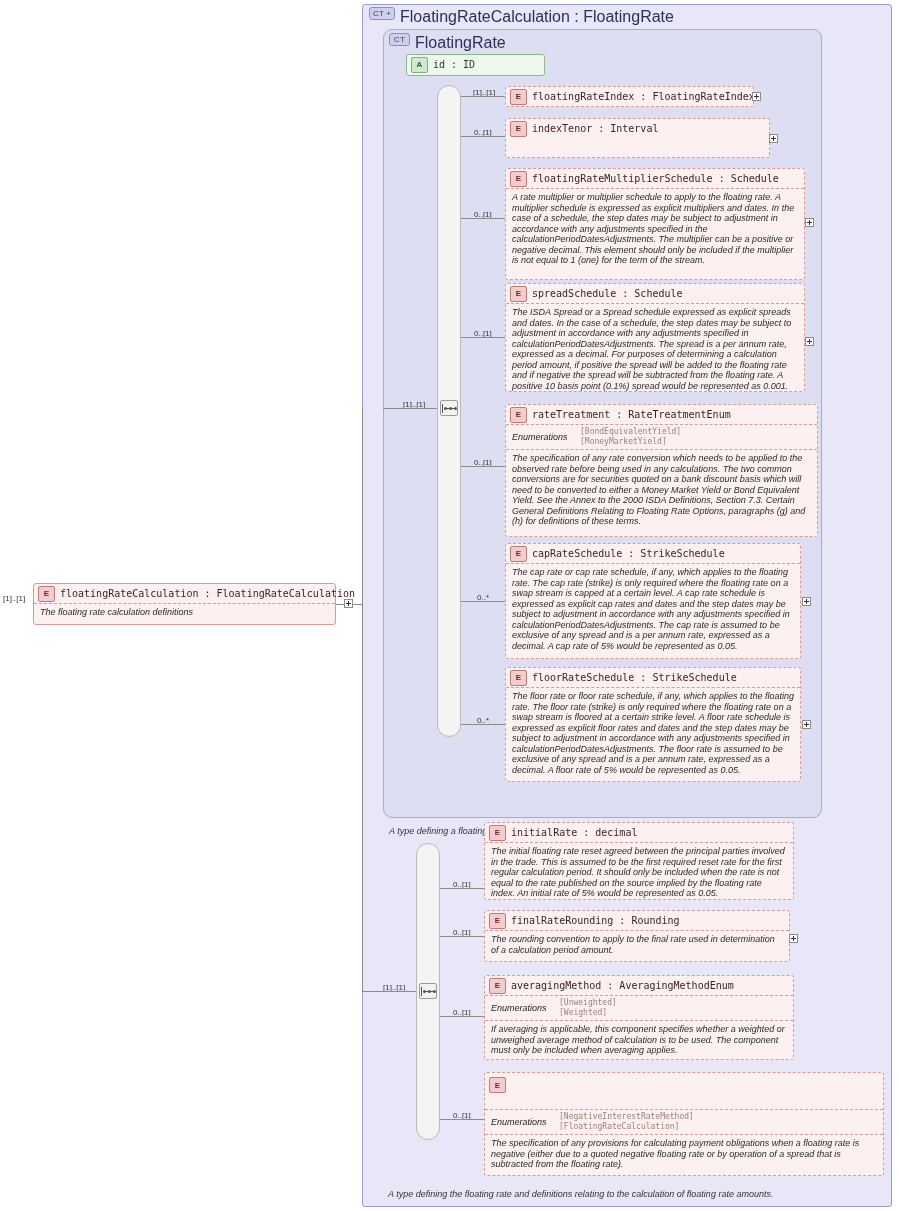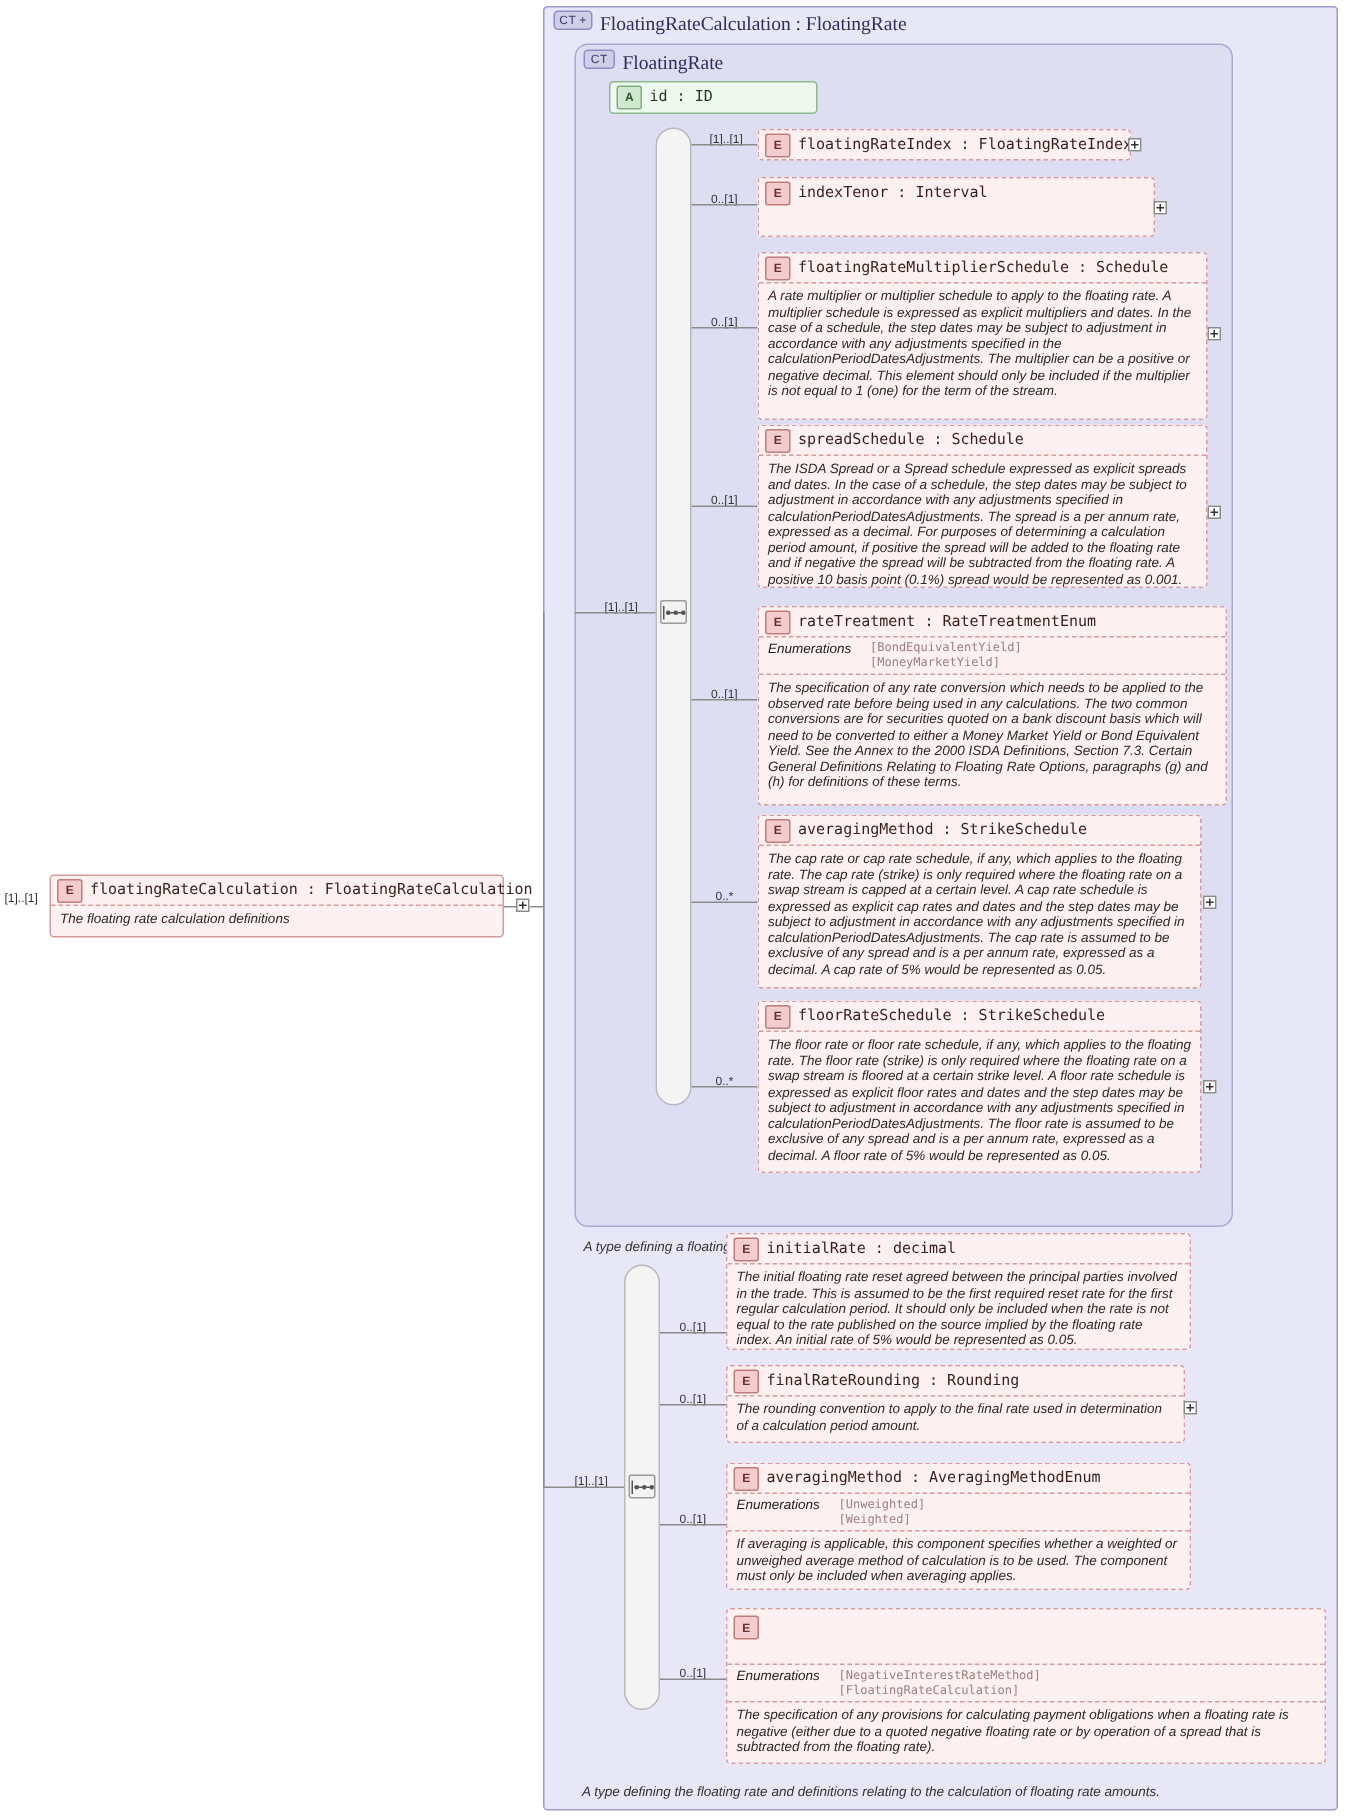--- a/index.html
+++ b/index.html
@@ -43,22 +43,22 @@
     display: flex;
     align-items: center;
     justify-content: center;
     letter-spacing: .3px;
   }
   .ct-tab .plus {
     margin-left: 2px;
     font-size: 8px;
   }
   .ct-title {
-    font-family: Liberation Serif, serif;
-    font-size: 13px;
+    font-family: Liberation Sans, sans-serif;
+    font-size: 16px;
     color: #2e2e5c;
     white-space: nowrap;
   }
   .ct-footer {
     font-style: italic;
     font-size: 9px;
     color: #333;
     white-space: nowrap;
   }
 
@@ -111,20 +111,21 @@
     font-size: 9px;
     line-height: 10.5px;
     color: #2a2a2a;
     padding: 3px 5px 3px 6px;
     border-top: 1px dashed #d79a9a;
   }
   .enum-row {
     display: flex;
     padding: 2px 5px 2px 6px;
     border-top: 1px dashed #d79a9a;
+    align-items: center;
   }
   .enum-label {
     font-style: italic;
     font-size: 9px;
     color: #222;
     width: 68px;
     flex: 0 0 auto;
   }
   .enum-values {
     font-family: "DejaVu Sans Mono", monospace;
@@ -305,21 +306,21 @@
       </span>
     </div>
     <div class="node-desc">The specification of any rate conversion which needs to be applied to the observed rate before being used in any calculations. The two common conversions are for securities quoted on a bank discount basis which will need to be converted to either a Money Market Yield or Bond Equivalent Yield. See the Annex to the 2000 ISDA Definitions, Section 7.3. Certain General Definitions Relating to Floating Rate Options, paragraphs (g) and (h) for definitions of these terms.</div>
   </div>
 
   <div class="occ abs" style="left:477px; top:593px;">0..*</div>
   <div class="ln h abs" style="left:461px; top:601px; width:44px;"></div>
   <div class="node dashed abs" style="left:505px; top:543px; width:296px; height:116px;">
     <div class="node-head">
       <span class="badge">E</span>
-      <span class="node-label">averagingMethod  :  StrikeSchedule</span>
+      <span class="node-label">capRateSchedule  :  StrikeSchedule</span>
     </div>
     <div class="node-desc">The cap rate or cap rate schedule, if any, which applies to the floating rate. The cap rate (strike) is only required where the floating rate on a swap stream is capped at a certain level. A cap rate schedule is expressed as explicit cap rates and dates and the step dates may be subject to adjustment in accordance with any adjustments specified in calculationPeriodDatesAdjustments. The cap rate is assumed to be exclusive of any spread and is a per annum rate, expressed as a decimal. A cap rate of 5% would be represented as 0.05.</div>
   </div>
   <div class="expander plus abs" style="left:802px; top:597px;"></div>
 
   <div class="occ abs" style="left:477px; top:716px;">0..*</div>
   <div class="ln h abs" style="left:461px; top:724px; width:44px;"></div>
   <div class="node dashed abs" style="left:505px; top:667px; width:296px; height:115px;">
     <div class="node-head">
       <span class="badge">E</span>

